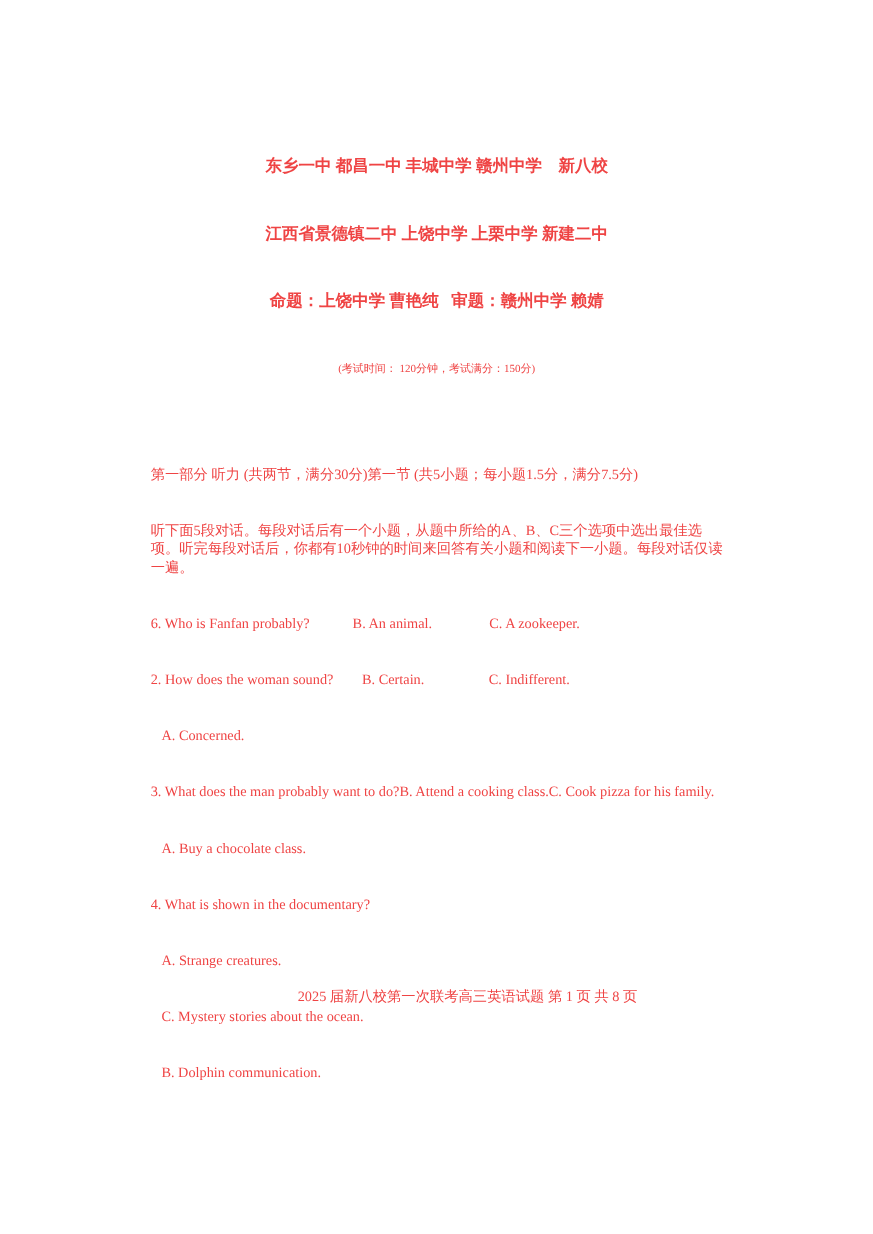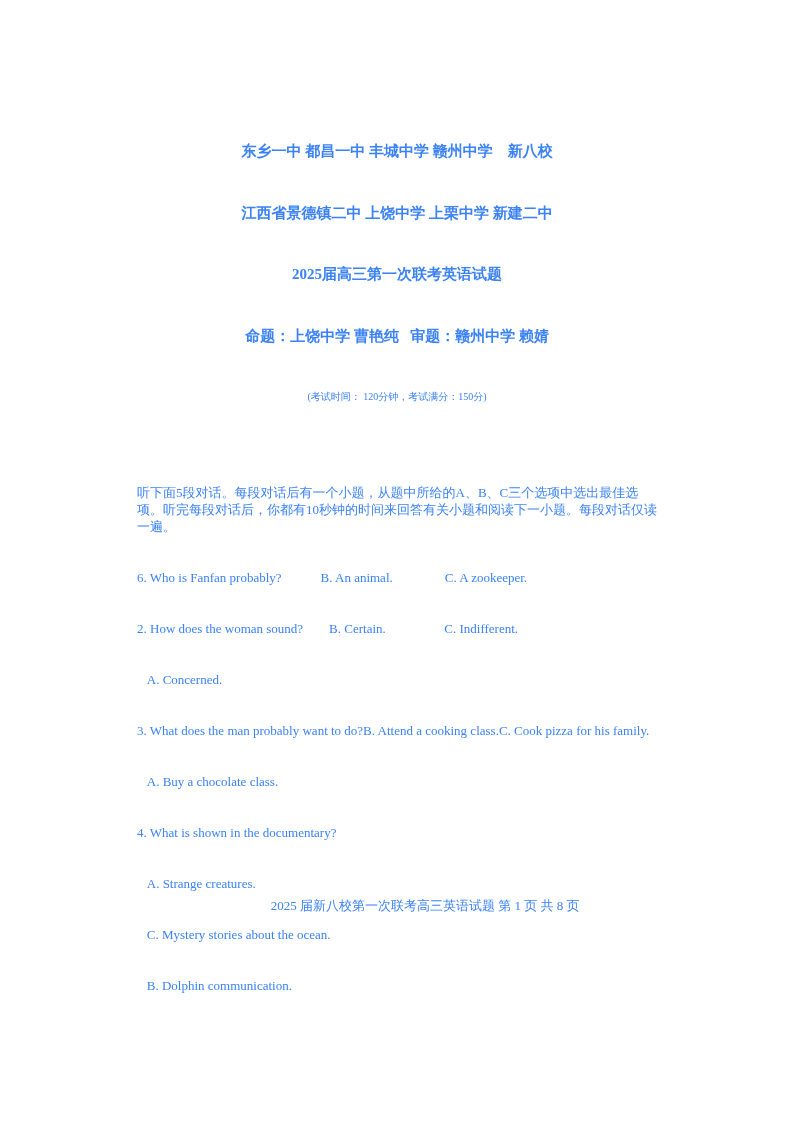--- a/index.html
+++ b/index.html
@@ -5,21 +5,21 @@
   html, body {
     margin: 0;
     padding: 0;
     background: #ffffff;
   }
   .page {
     position: relative;
     width: 794px;
     height: 1122px;
     background: #ffffff;
-    color: #3b82f6;
+    color: #ef4444;
     font-family: "Liberation Serif", "DejaVu Serif", serif;
     overflow: hidden;
   }
   .header {
     padding-top: 100px;
     text-align: center;
     font-size: 15px;
     line-height: 20.5px;
     font-weight: bold;
     white-space: pre-wrap;
@@ -52,26 +52,26 @@
   }
 </style>
 </head>
 <body>
 
 <div class="page">
 
   <div class="header">
     <div>东乡一中 都昌一中 丰城中学 赣州中学    新八校</div>
     <div>江西省景德镇二中 上饶中学 上栗中学 新建二中</div>
-    <div>2025届高三第一次联考英语试题</div>
     <div>命题：上饶中学 曹艳纯   审题：赣州中学 赖婧</div>
     <div class="exam-info">(考试时间： 120分钟，考试满分：150分)</div>
   </div>
 
   <div class="content">
+    <div class="line">第一部分 听力 (共两节，满分30分)第一节 (共5小题；每小题1.5分，满分7.5分)</div>
     <div class="line">听下面5段对话。每段对话后有一个小题，从题中所给的A、B、C三个选项中选出最佳选项。听完每段对话后，你都有10秒钟的时间来回答有关小题和阅读下一小题。每段对话仅读一遍。</div>
     <div class="line">6. Who is Fanfan probably?            B. An animal.                C. A zookeeper.</div>
     <div class="line">2. How does the woman sound?        B. Certain.                  C. Indifferent.</div>
     <div class="line">   A. Concerned.</div>
     <div class="line">3. What does the man probably want to do?B. Attend a cooking class.C. Cook pizza for his family.</div>
     <div class="line">   A. Buy a chocolate class.</div>
     <div class="line">4. What is shown in the documentary?</div>
     <div class="line">   A. Strange creatures.</div>
     <div class="line">   C. Mystery stories about the ocean.</div>
     <div class="line">   B. Dolphin communication.</div>

